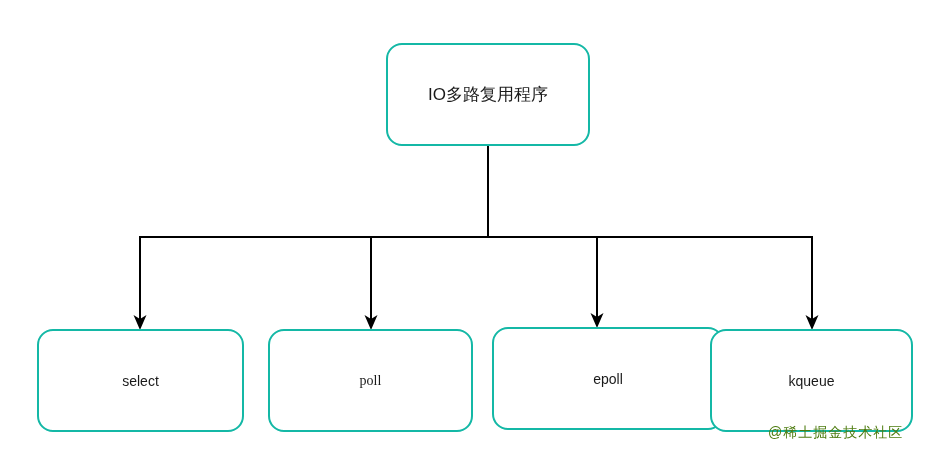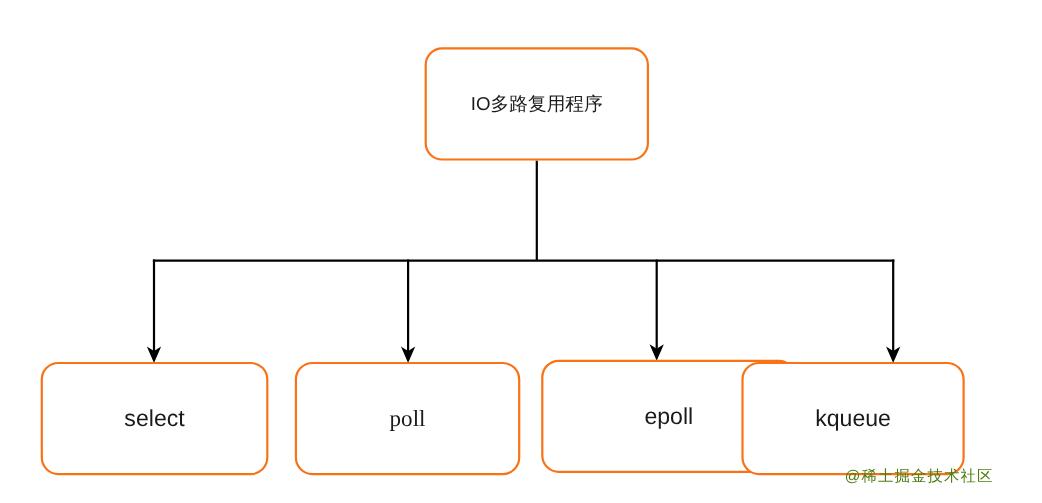--- a/index.html
+++ b/index.html
@@ -19,47 +19,47 @@
     position: absolute;
     left: 0;
     top: 0;
     width: 947px;
     height: 457px;
   }
   .node {
     position: absolute;
     box-sizing: border-box;
     background: #ffffff;
-    border: 2px solid #f97316;
+    border: 2px solid #14b8a6;
     border-radius: 16px;
     display: flex;
     align-items: center;
     justify-content: center;
     text-align: left;
     color: #1a1a1a;
   }
   .node .label {
     white-space: nowrap;
   }
   .node-root {
     left: 386px;
     top: 43px;
     width: 204px;
     height: 103px;
     font-size: 17px;
   }
   .node-child {
     top: 329px;
     height: 103px;
-    font-size: 21px;
+    font-size: 14px;
   }
   .node-select  { left: 37px;  width: 207px; }
   .node-poll    { left: 268px; width: 205px; font-family: Liberation Serif, serif; }
   .node-epoll   { left: 492px; width: 232px; top: 327px; }
-  .node-kqueue  { left: 674px; width: 203px; }
+  .node-kqueue  { left: 710px; width: 203px; }
   .watermark {
     position: absolute;
     left: 768px;
     top: 424px;
     font-size: 14px;
     letter-spacing: 1px;
     color: #4d7c0f;
     white-space: nowrap;
   }
 </style>

